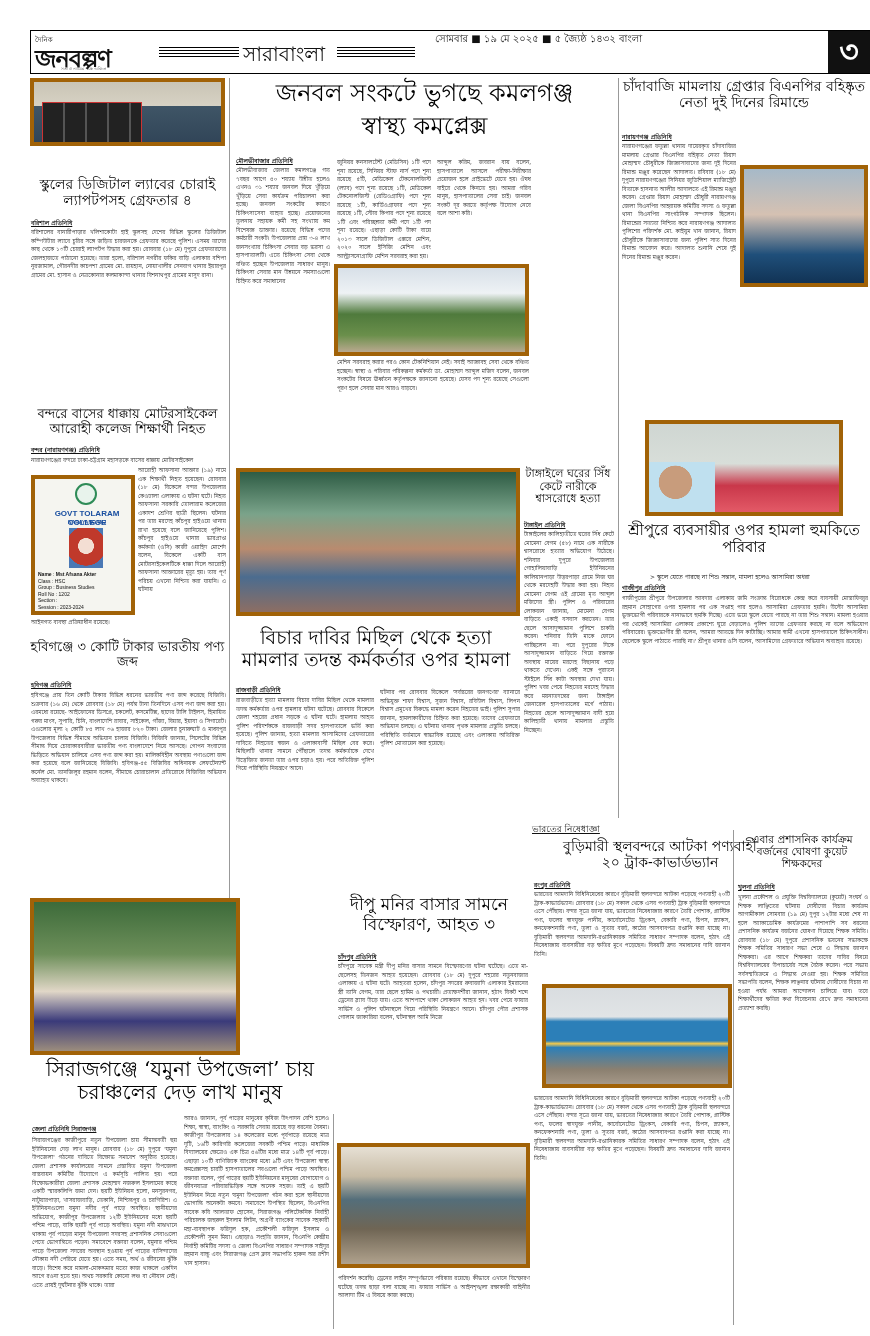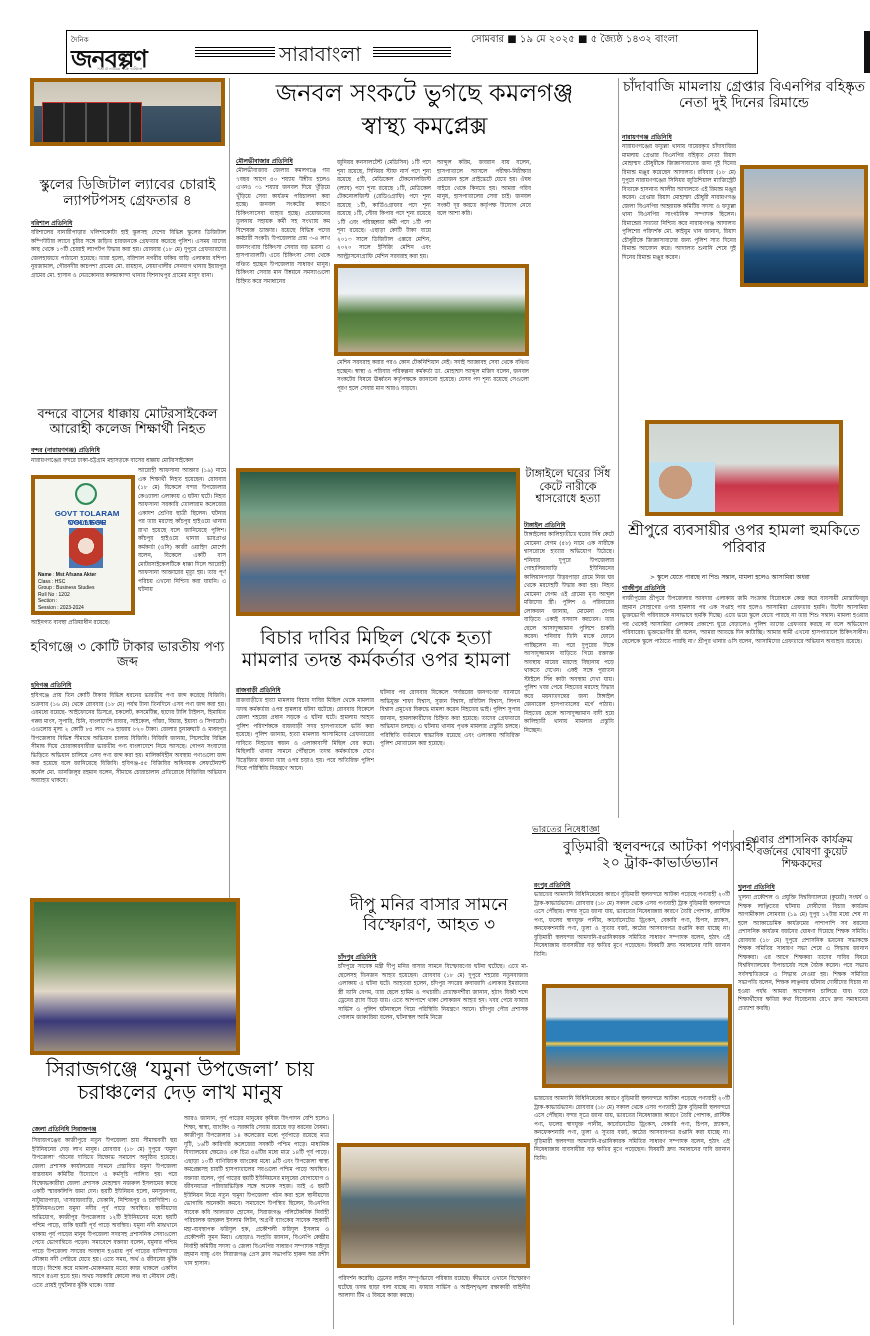--- a/index.html
+++ b/index.html
@@ -1,20 +1,20 @@
 <!DOCTYPE html>
 <html><head>
 <meta charset="utf-8">
 <style>
   *{box-sizing:border-box;margin:0;padding:0}
   html,body{width:870px;height:1336px;background:#fff;overflow:hidden}
   body{font-family:"DejaVu Sans",sans-serif;color:#111;position:relative}
   .abs{position:absolute}
   
-  #masthead{left:30px;top:30px;width:692px;height:44px;border:1.5px solid #000;margin-left:36px;}
+  #masthead{left:30px;top:30px;width:840px;height:44px;border:1.5px solid #000;}
   #mh-daily{left:4px;top:3px;font-size:7px}
   #mh-logo{left:4px;top:9px;font-size:24px;font-weight:bold;letter-spacing:-1px;font-family:"DejaVu Serif",serif}
   #mh-tagline{left:30px;top:35px;font-size:4px;color:#333}
   .rules{height:10px;background:repeating-linear-gradient(#000 0 1px,#fff 1px 3px)}
   #mh-rule1{left:128px;top:16px;width:80px}
   #mh-rule2{left:306px;top:16px;width:78px}
   #mh-section{left:212px;top:8px;font-size:20px;font-family:"DejaVu Serif",serif}
   #mh-date{left:404px;top:0;font-size:10px}
   #mh-page{left:797px;top:0;width:42px;height:42px;background:#111;color:#fff;font-size:30px;text-align:center;line-height:42px;font-weight:bold}
   

